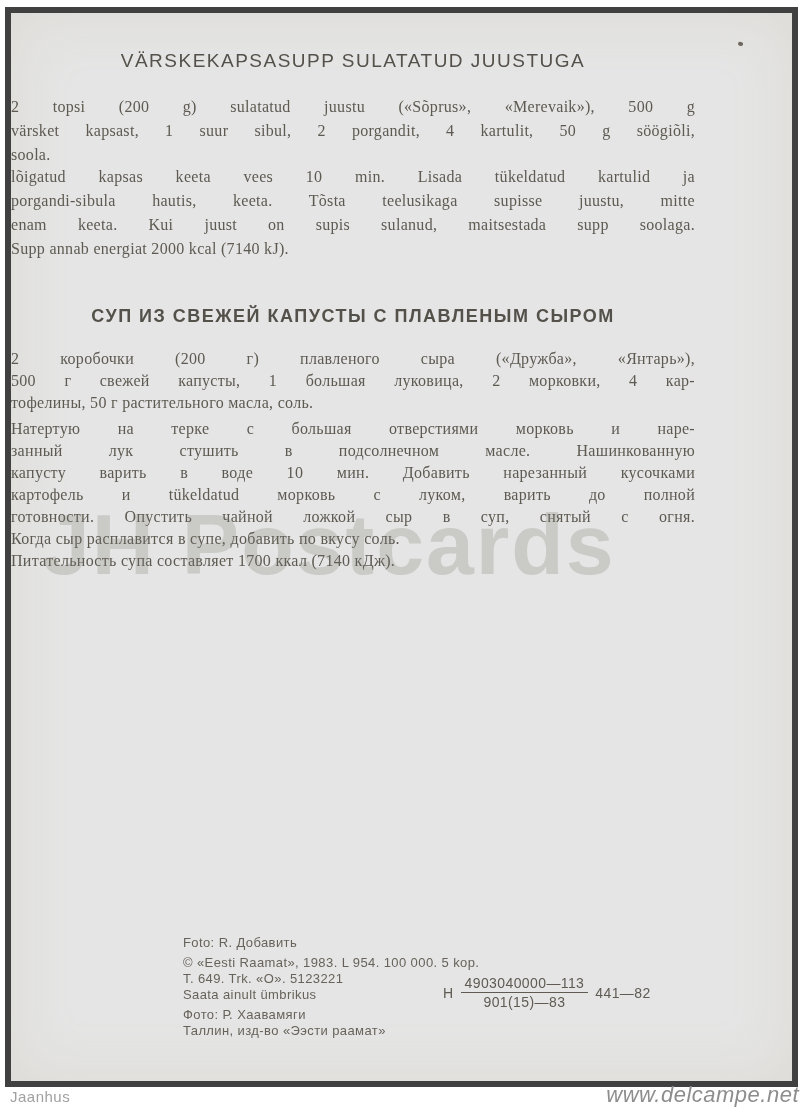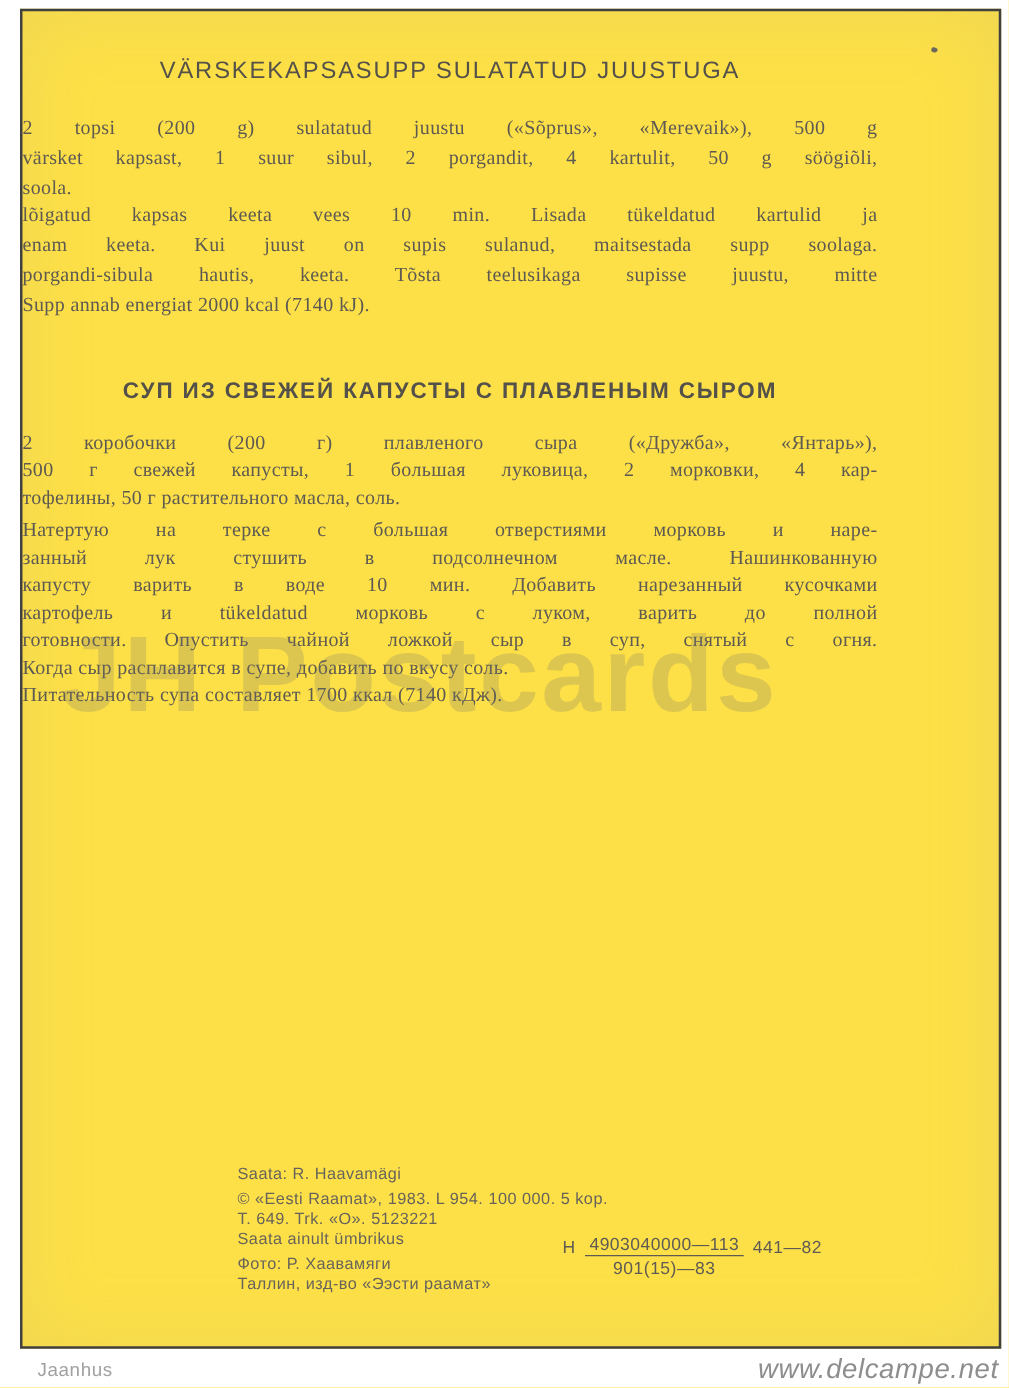--- a/index.html
+++ b/index.html
@@ -3,24 +3,24 @@
 <meta charset="utf-8">
 <style>
   html,body{margin:0;padding:0;}
   body{
     width:807px;height:1110px;position:relative;
     background:#ffffff;
     font-family:"Liberation Sans",sans-serif;
     overflow:hidden;
   }
   .card{
-    position:absolute;left:16px;top:7px;
+    position:absolute;left:5px;top:7px;
     width:781px;height:1068px;
-    border:2px solid #404040;
-    background:#fde047;
+    border:6px solid #404040;
+    background:#e5e5e5;
     box-shadow:inset 0 0 60px rgba(180,170,140,0.18);
   }
   .textcol{position:absolute;left:50px;width:684px;font-family:Liberation Serif, serif;}
   .title{
     position:absolute;left:0;width:684px;text-align:center;
     color:#54504a;letter-spacing:1.5px;font-weight:500;
     font-size:19px;line-height:22px;white-space:nowrap;
   }
   .title.ru{font-size:18px;font-weight:bold;}
   .para{position:absolute;left:0;width:684px;color:#5e5a52;}
@@ -38,28 +38,28 @@
     position:absolute;left:172px;top:922px;
     font-size:13px;line-height:16px;color:#67635a;
     letter-spacing:0.4px;
   }
   .imprint .gap{margin-top:4px;}
   .printcode{
     position:absolute;left:432px;top:962px;
     display:flex;align-items:center;gap:7px;
     font-size:14px;color:#5f5b53;letter-spacing:0.4px;
   }
-  .frac{display:inline-block;text-align:center;margin-top:16px;}
+  .frac{display:inline-block;text-align:center;}
   .frac .num{display:block;border-bottom:1.5px solid #5f5b53;padding:0 4px 1px;}
   .frac .den{display:block;padding-top:1px;}
   .speck{position:absolute;left:727px;top:29px;width:5px;height:4px;
     background:#6d685e;border-radius:50% 40% 60% 50%;transform:rotate(20deg);}
   .footer-left{
     position:absolute;left:10px;top:1088px;
-    font-size:15px;color:#a0a0a0;letter-spacing:0.5px;margin-left:20px;
+    font-size:15px;color:#a0a0a0;letter-spacing:0.5px;
   }
   .footer-right{
     position:absolute;right:8px;top:1082px;
     font-size:22px;color:#8d8d8d;letter-spacing:0.5px;font-style:italic;
   }
 </style>
 </head>
 <body>
 
 <div class="card">
@@ -67,22 +67,22 @@
   <div class="title" style="top:37px">VÄRSKEKAPSASUPP SULATATUD JUUSTUGA</div>
 
   <div class="para est textcol" style="top:82px">
     <div class="ln j">2 topsi (200 g) sulatatud juustu («Sõprus», «Merevaik»), 500 g</div>
     <div class="ln j">värsket kapsast, 1 suur sibul, 2 porgandit, 4 kartulit, 50 g söögiõli,</div>
     <div class="ln">soola.</div>
   </div>
 
   <div class="para est textcol" style="top:152px">
     <div class="ln j">lõigatud kapsas keeta vees 10 min. Lisada tükeldatud kartulid ja</div>
+    <div class="ln j">porgandi-sibula hautis, keeta. Tõsta teelusikaga supisse juustu, mitte</div>
     <div class="ln j">enam keeta. Kui juust on supis sulanud, maitsestada supp soolaga.</div>
-    <div class="ln j">porgandi-sibula hautis, keeta. Tõsta teelusikaga supisse juustu, mitte</div>
     <div class="ln">Supp annab energiat 2000 kcal (7140 kJ).</div>
   </div>
 
   <div class="title ru" style="top:292px">СУП ИЗ СВЕЖЕЙ КАПУСТЫ С ПЛАВЛЕНЫМ СЫРОМ</div>
 
   <div class="para rus textcol" style="top:335px">
     <div class="ln j">2 коробочки (200 г) плавленого сыра («Дружба», «Янтарь»),</div>
     <div class="ln j">500 г свежей капусты, 1 большая луковица, 2 морковки, 4 кар-</div>
     <div class="ln">тофелины, 50 г растительного масла, соль.</div>
   </div>
@@ -93,21 +93,21 @@
     <div class="ln j">капусту варить в воде 10 мин. Добавить нарезанный кусочками</div>
     <div class="ln j">картофель и tükeldatud морковь с луком, варить до полной</div>
     <div class="ln j">готовности. Опустить чайной ложкой сыр в суп, снятый с огня.</div>
     <div class="ln">Когда сыр расплавится в супе, добавить по вкусу соль.</div>
     <div class="ln">Питательность супа составляет 1700 ккал (7140 кДж).</div>
   </div>
 
   <div class="watermark">JH Postcards</div>
 
   <div class="imprint">
-    <div>Saata: R. Haavamägi</div>
+    <div>Foto: R. Добавить</div>
     <div class="gap">© «Eesti Raamat», 1983. L 954. 100 000. 5 kop.</div>
     <div>T. 649. Trk. «O». 5123221</div>
     <div>Saata ainult ümbrikus</div>
     <div class="gap">Фото: Р. Хаавамяги</div>
     <div>Таллин, изд-во «Ээсти раамат»</div>
   </div>
 
   <div class="printcode">
     <span>Н</span>
     <span class="frac">

